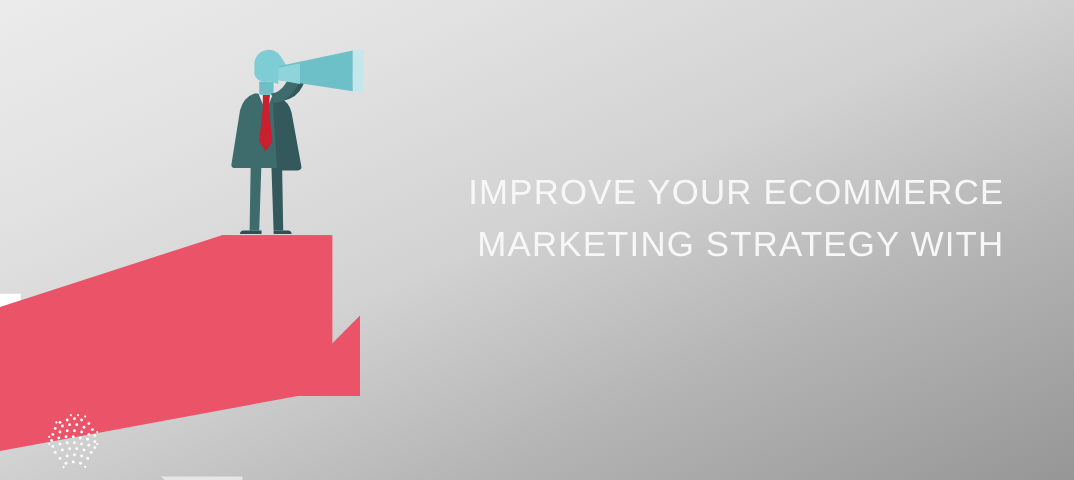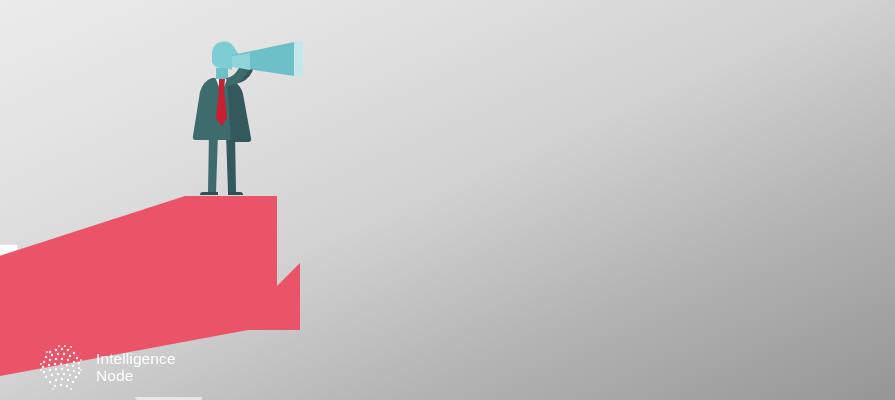--- a/index.html
+++ b/index.html
@@ -186,22 +186,20 @@
         <circle cx="53" cy="389" r="0.9"></circle>
           <circle cx="71" cy="389" r="0.9"></circle>
         <circle cx="59" cy="346" r="0.9"></circle>
           <circle cx="65" cy="346" r="0.9"></circle>
       </g>
     </g>
   </svg>
 
   <div id="logo">
     <div id="logo-mark"></div>
-    <div id="logo-text">
-      <span>Intelligence</span>
-      <span>Node</span>
-    </div>
   </div>
 
   <div id="headline">
+    <span class="hl-line">IMPROVE YOUR ECOMMERCE</span>
+    <span class="hl-line">MARKETING STRATEGY WITH</span>
   </div>
 
 </div>
 
 </body></html>

